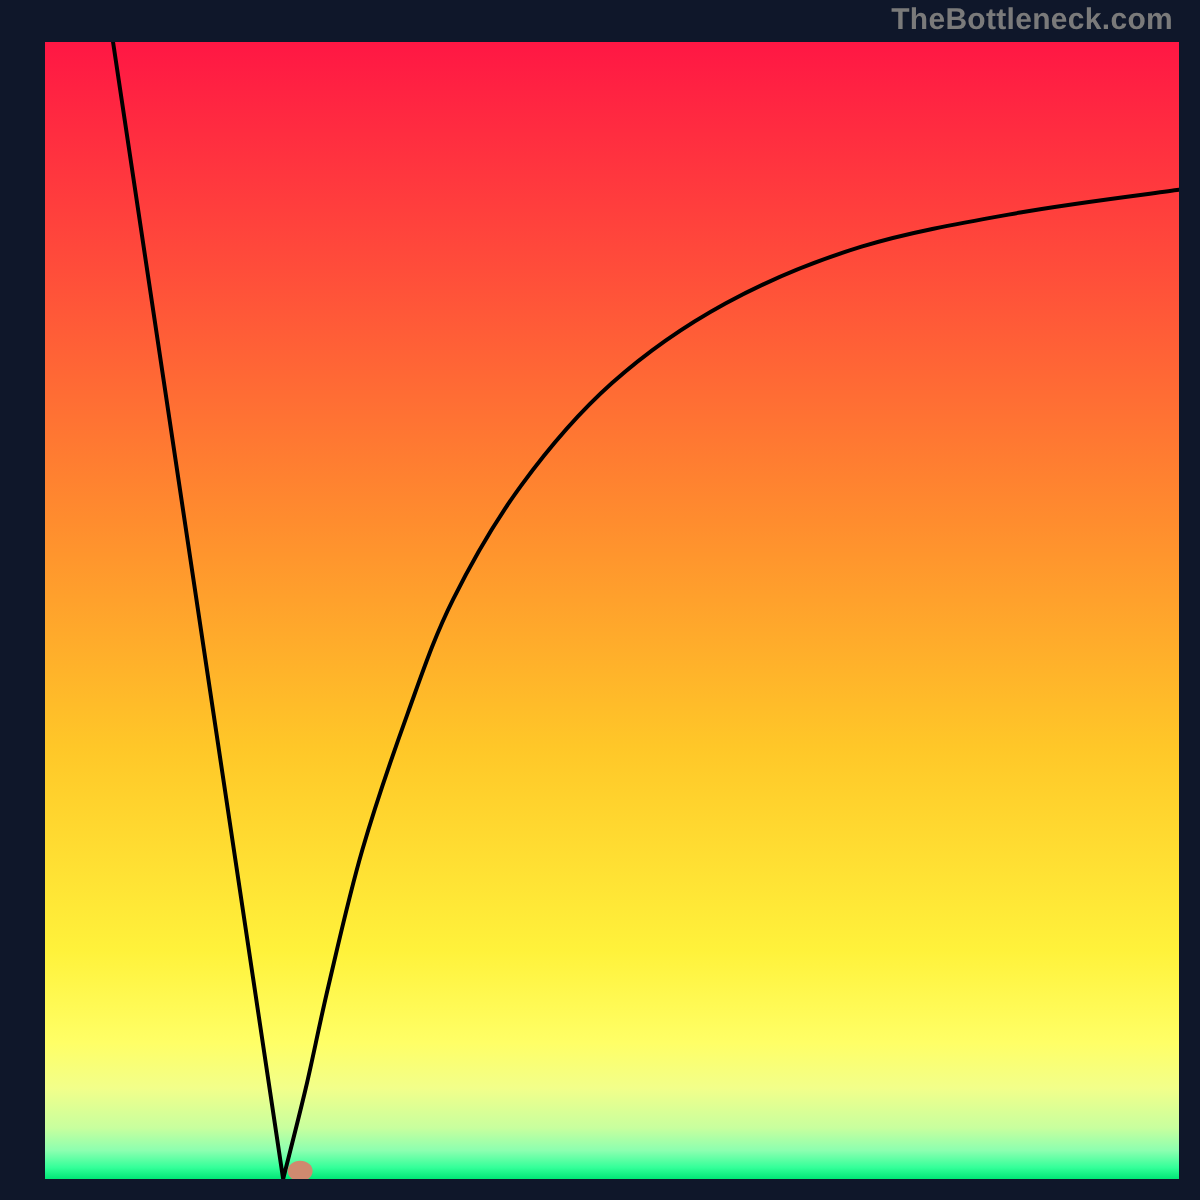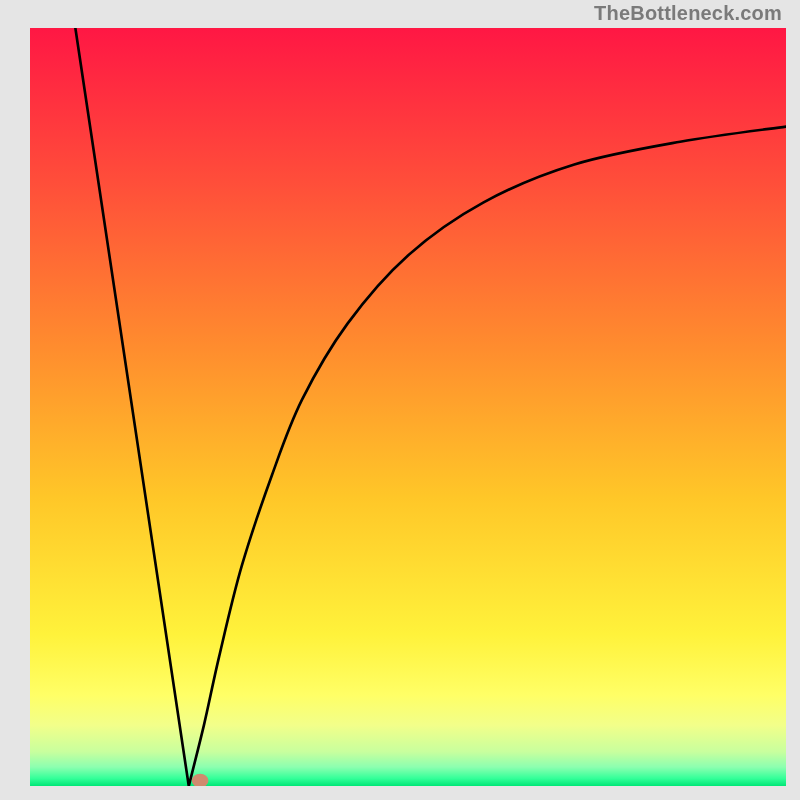--- a/index.html
+++ b/index.html
@@ -7,21 +7,21 @@
     padding: 0;
     width: 800px;
     height: 800px;
     background: #000;
     overflow: hidden;
   }
   .frame {
     position: relative;
     width: 800px;
     height: 800px;
-    background: #e5e5e5;
+    background: #0f172a;
   }
   .watermark {
     position: absolute;
     top: 2px;
     right: 18px;
     font-family: Arial, Helvetica, sans-serif;
     font-size: 20px;
     font-weight: 600;
     color: #7a7a7a;
     letter-spacing: 0.2px;

